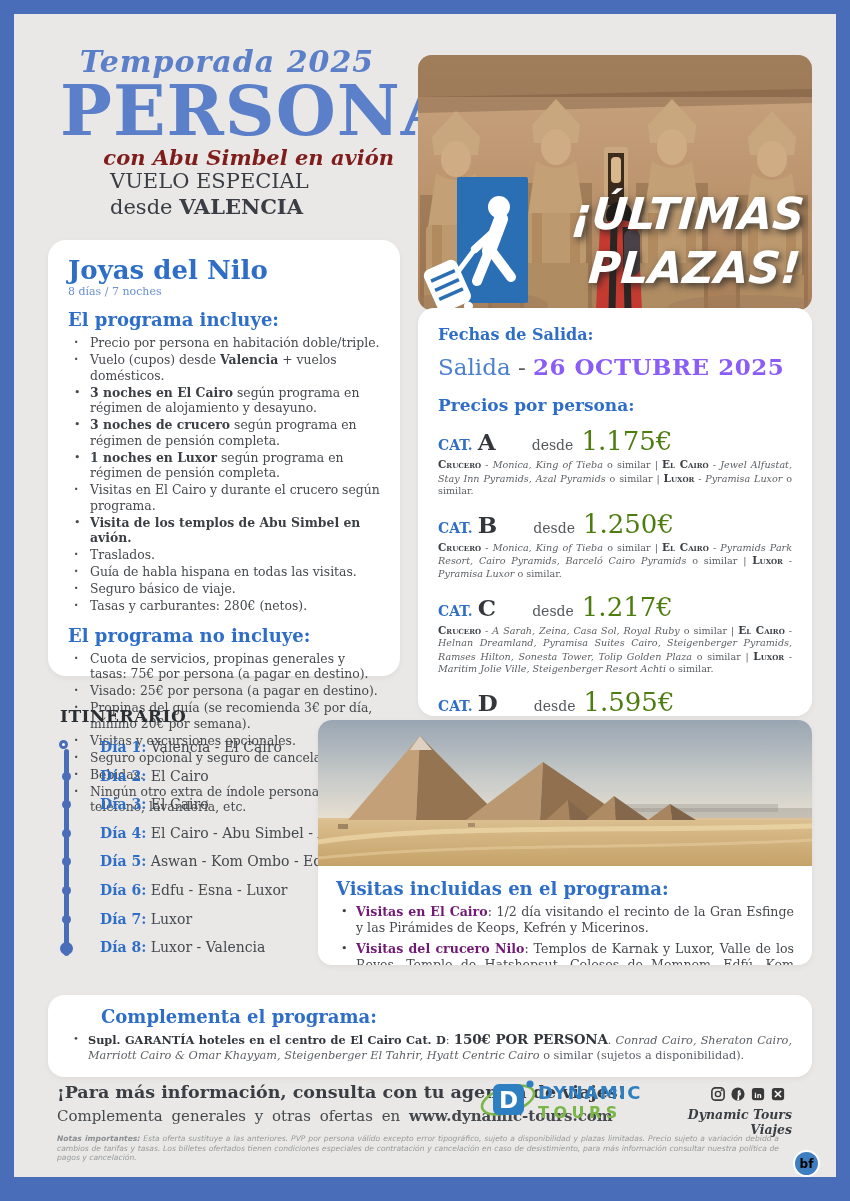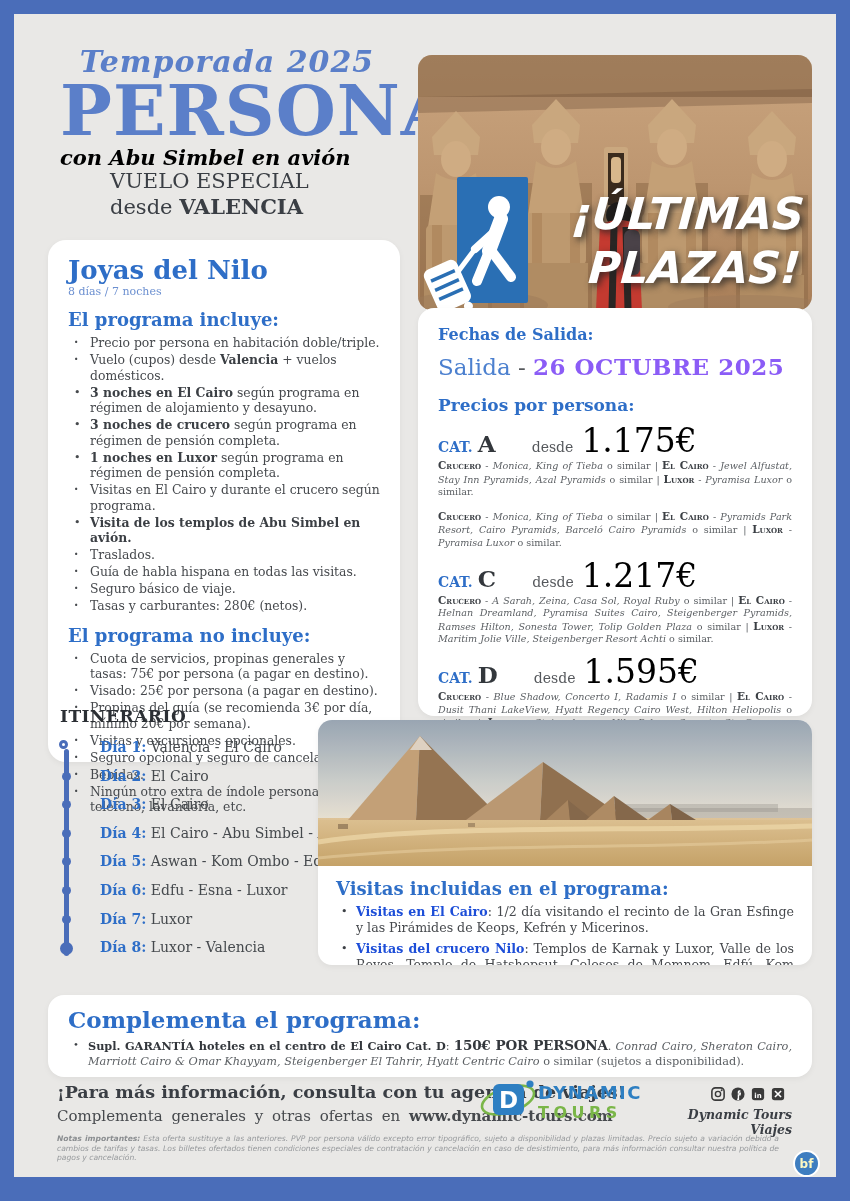--- a/index.html
+++ b/index.html
@@ -4,29 +4,29 @@
 <style>
   * { margin:0; padding:0; box-sizing:border-box; }
   body { background:#666; font-family:"DejaVu Serif","Liberation Serif",serif; }
   .canvas { position:relative; width:850px; height:1201px; background:#4a6db9; overflow:hidden; }
   .page { position:absolute; left:14px; top:14px; width:822px; height:1163px; background:#e9e8e6; overflow:hidden; }
 
   
   .brand { position:absolute; left:46px; top:30px; width:334px; color:#5b7fc9; }
   .brand .season { font-size:30px; font-weight:bold; font-style:italic; text-align:center; letter-spacing:1px; }
   .brand .big-title { font-size:69px; font-weight:bold; line-height:64px; letter-spacing:1px; text-align:center; }
-  .brand .subtitle { font-size:21px; font-weight:bold; font-style:italic; color:#000000; margin-top:2px; }
+  .brand .subtitle { font-size:21px; font-weight:bold; font-style:italic; color:#7f1d1d; text-align:right; margin-top:2px; }
   .flight { position:absolute; left:96px; top:154px; font-size:21px; color:#3a3e44; line-height:26px; }
 
   
   .card { position:absolute; background:#fff; border-radius:16px; box-shadow:0 2px 6px rgba(0,0,0,.05); }
   .h-blue { color:#2e6ec7; font-weight:bold; }
 
   
-  .program-card { left:34px; top:226px; width:352px; height:522px; padding:16px 20px 10px 20px; border-radius:18px; }
+  .program-card { left:34px; top:226px; width:352px; height:436px; padding:16px 20px 10px 20px; border-radius:18px; }
   .program-card h2 { font-size:26px; color:#2e6ec7; line-height:28px; }
   .program-card .duration { font-size:11px; color:#6b8fd0; margin-top:1px; }
   .program-card h3 { font-size:18px; color:#2e6ec7; margin:11px 0 5px 0; }
   .plist { list-style:none; }
   .plist li { position:relative; padding-left:22px; font-size:12.4px; line-height:15.5px; color:#46494d; margin-bottom:1.5px; }
   .plist .bullet { position:absolute; left:6px; top:-1px; color:#46494d; }
   .plist .bullet.dot::before { content:"·"; font-weight:bold; }
   .plist .bullet.strong::before { content:"•"; font-size:11px; }
   .plist b { color:#3b3f44; }
 
@@ -46,21 +46,21 @@
   .salida-line { margin-top:9px; font-size:23px; }
   .salida-line .s1 { color:#4c80cf; }
   .salida-line .sep { color:#55585c; }
   .salida-line .s2 { color:#8b5cf6; font-weight:bold; letter-spacing:.5px; }
   .prices-title { font-size:17px; margin-top:15px; }
   .cat-block { margin-top:11px; }
   .cat-row { display:flex; justify-content:flex-start; align-items:baseline;gap:36px; }
   .catword { font-size:14px; font-weight:bold; color:#2e6ec7; }
   .catletter { font-size:23px; font-weight:bold; color:#33373c; }
   .desde { font-size:14px; color:#55585c; margin-right:8px; }
-  .price { font-size:33px; color:#000000; line-height:30px; }
+  .price { font-size:26px; color:#4d7c0f; line-height:30px; }
   .hotels { font-size:9.6px; line-height:12.6px; color:#5b5f63; text-align:justify; margin-top:2px; }
   .hotels b { color:#3b3f44; font-variant:small-caps; font-size:10.5px; }
   .hotels i { font-style:italic; }
 
   
   .itinerary { position:absolute; left:46px; top:692px; width:258px; }
   .it-title { font-size:17px; font-weight:bold; color:#2b2f34; letter-spacing:.5px; }
   .timeline { position:relative; margin-top:13px; padding-left:0; list-style:none; }
   .tl-line { position:absolute; left:4px; top:10px; bottom:12px; width:5px; background:#4a6db9; border-radius:3px; }
   .timeline li { position:relative; padding-left:40px; height:28.6px; font-size:14px; color:#45494d; white-space:nowrap; }
@@ -70,25 +70,25 @@
   .timeline .marker.dot { left:2px; top:4px; width:9px; height:9px; }
   .timeline .marker.big-dot { left:0px; top:3px; width:13px; height:13px; }
 
   
   .visits-card { left:304px; top:706px; width:494px; height:245px; border-radius:14px; overflow:hidden; }
   .visits-body { padding:8px 18px 0 18px; }
   .visits-body h3 { font-size:18px; color:#2e6ec7; margin-bottom:5px; }
   .vlist { list-style:none; }
   .vlist li { position:relative; padding-left:20px; font-size:12.6px; line-height:16px; color:#46494d; margin-bottom:5px; text-align:justify; }
   .vlist li::before { content:"•"; position:absolute; left:5px; top:0; font-size:11px; color:#3b3f44; }
-  .vlist b { color:#1d4ed8; }
+  .vlist b { color:#701a75; }
 
   
   .addon-card { left:34px; top:981px; width:764px; height:82px; padding:11px 20px; }
-  .addon-card h3 { font-size:23px; color:#2e6ec7; }
+  .addon-card h3 { font-size:18px; color:#2e6ec7;margin-left:33px; }
   .alist { list-style:none; margin-top:5px; }
   .alist li { position:relative; padding-left:20px; font-size:11.3px; line-height:14.5px; color:#5b5f63; text-align:justify; }
   .alist li::before { content:"•"; position:absolute; left:5px; top:0; font-size:10px; color:#3b3f44; }
   .alist b { color:#33373c; }
   .alist .big { font-size:13.5px; letter-spacing:-.2px; }
   .alist i { font-style:italic; }
 
   
   .footer-info { position:absolute; left:43px; top:1068px; color:#3a3e44; }
   .footer-info .l1 { font-size:17.5px; font-weight:bold; }
@@ -97,21 +97,21 @@
   .logo { position:absolute; left:466px; top:1060px; }
   .social { position:absolute; left:697px; top:1073px; display:flex; gap:6px; }
   .social .sicon { width:14px; height:14px; cursor:pointer; }
   .social-caption { position:absolute; left:640px; top:1093px; width:138px; text-align:right;
       font-size:12.5px; font-weight:bold; font-style:italic; color:#3a3e44; }
   .notes { position:absolute; left:43px; top:1120px; width:722px;
       font-family:"DejaVu Sans","Liberation Sans",sans-serif; font-style:italic;
       font-size:7.6px; line-height:9.6px; color:#96999c; text-align:justify; }
   .notes b { color:#8a8d90; }
   .bf-badge { position:absolute; left:779px; top:1136px; width:27px; height:27px; border-radius:50%;
-      background:#3f7ec0; border:2px solid #fff; color:#fef9c3; font-family:"DejaVu Sans",sans-serif;
+      background:#3f7ec0; border:2px solid #fff; color:#000000; font-family:"DejaVu Sans",sans-serif;
       font-weight:bold; font-size:12px; display:flex; align-items:center; justify-content:center; }
 </style>
 </head>
 <body>
 
 <div class="canvas">
   <div class="page">
 
     <header class="brand">
       <div class="season">Temporada 2025</div>
@@ -242,20 +242,24 @@
 
           <div class="cat-block">
             <div class="cat-row">
               <span><span class="catword">CAT.</span> <span class="catletter">A</span></span>
               <span><span class="desde">desde</span><span class="price">1.175€</span></span>
             </div>
             <p class="hotels"><b>Crucero</b> - <i>Monica, King of Tieba</i> o similar | <b>El Cairo</b> - <i>Jewel Alfustat, Stay Inn Pyramids, Azal Pyramids</i> o similar | <b>Luxor</b> - <i>Pyramisa Luxor</i> o similar.</p>
           </div>
 
           <div class="cat-block">
+            <div class="cat-row">
+              <span><span class="catword">CAT.</span> <span class="catletter">B</span></span>
+              <span><span class="desde">desde</span><span class="price">1.250€</span></span>
+            </div>
             <p class="hotels"><b>Crucero</b> - <i>Monica, King of Tieba</i> o similar | <b>El Cairo</b> - <i>Pyramids Park Resort, Cairo Pyramids, Barceló Cairo Pyramids</i> o similar | <b>Luxor</b> - <i>Pyramisa Luxor</i> o similar.</p>
           </div>
 
           <div class="cat-block">
             <div class="cat-row">
               <span><span class="catword">CAT.</span> <span class="catletter">C</span></span>
               <span><span class="desde">desde</span><span class="price">1.217€</span></span>
             </div>
             <p class="hotels"><b>Crucero</b> - <i>A Sarah, Zeina, Casa Sol, Royal Ruby</i> o similar | <b>El Cairo</b> - <i>Helnan Dreamland, Pyramisa Suites Cairo, Steigenberger Pyramids, Ramses Hilton, Sonesta Tower, Tolip Golden Plaza</i> o similar | <b>Luxor</b> - <i>Maritim Jolie Ville, Steigenberger Resort Achti</i> o similar.</p>
           </div>

